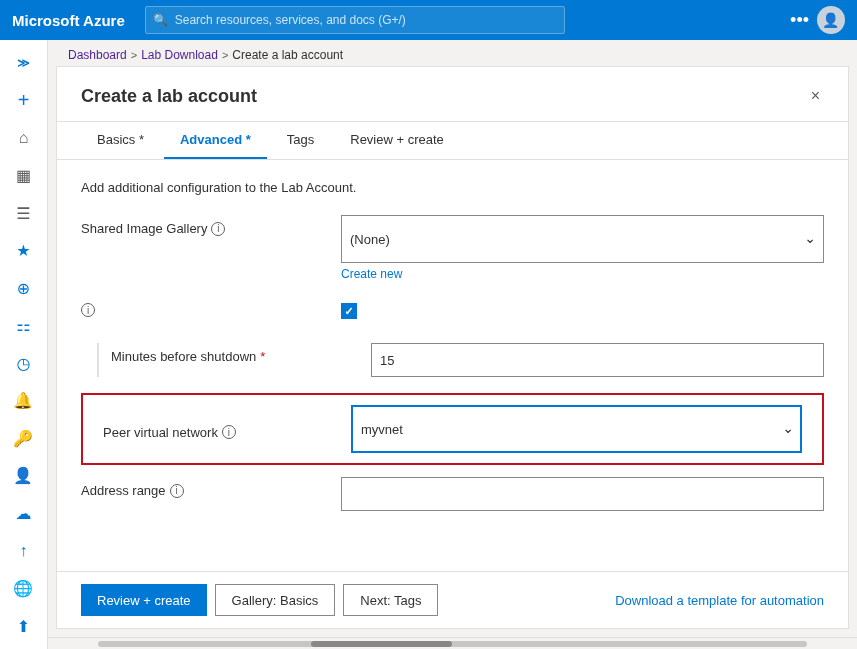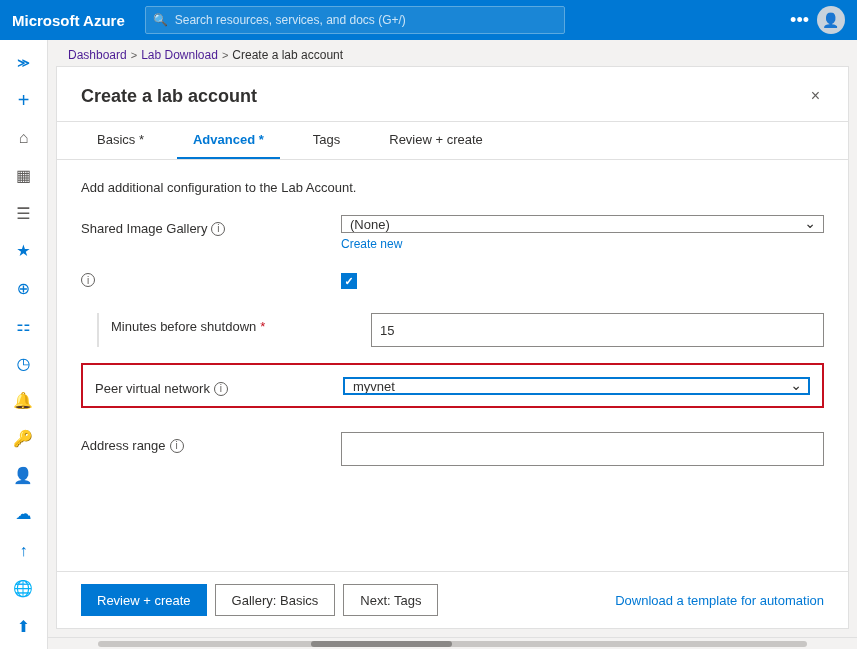--- a/index.html
+++ b/index.html
@@ -132,21 +132,21 @@
       color: #605e5c;
       border: none; background: none;
       padding: 4px;
     }
 
     
     .tabs {
       display: flex;
       padding: 0 24px;
       border-bottom: 1px solid #e0e0e0;
-      gap: 17px;
+      gap: 4px;
       align-items: center;
     }
     .tab {
       padding: 10px 16px;
       cursor: pointer;
       font-size: 13px;
       color: #323130;
       border-bottom: 2px solid transparent;
       white-space: nowrap;
     }
@@ -194,21 +194,21 @@
       justify-content: center;
       font-size: 10px;
       color: #605e5c;
       cursor: help;
     }
     .form-control {
       flex: 1;
     }
     .form-select {
       width: 100%;
-      height: 18px;
+      height: 48px;
       border: 1px solid #8a8886;
       background: #fff;
       padding: 0 28px 0 8px;
       font-size: 13px;
       color: #323130;
       appearance: none;
       position: relative;
       cursor: pointer;
     }
     .select-wrapper {
@@ -267,22 +267,22 @@
     .form-row.indented {
       margin-left: 16px;
       border-left: 2px solid #e0e0e0;
       padding-left: 12px;
     }
     .required-star { color: #c50f1f; }
 
     
     .highlighted-section {
       border: 2px solid #c50f1f;
-      padding: 10px 12px;
-      margin-bottom: 24px;
+      padding: 10px 20px;
+      margin-bottom: 12px;
       border-radius: 0;
     }
     .highlighted-row {
       display: flex;
       align-items: center;
     }
     .highlighted-row .form-label {
       width: 248px;
     }
 

